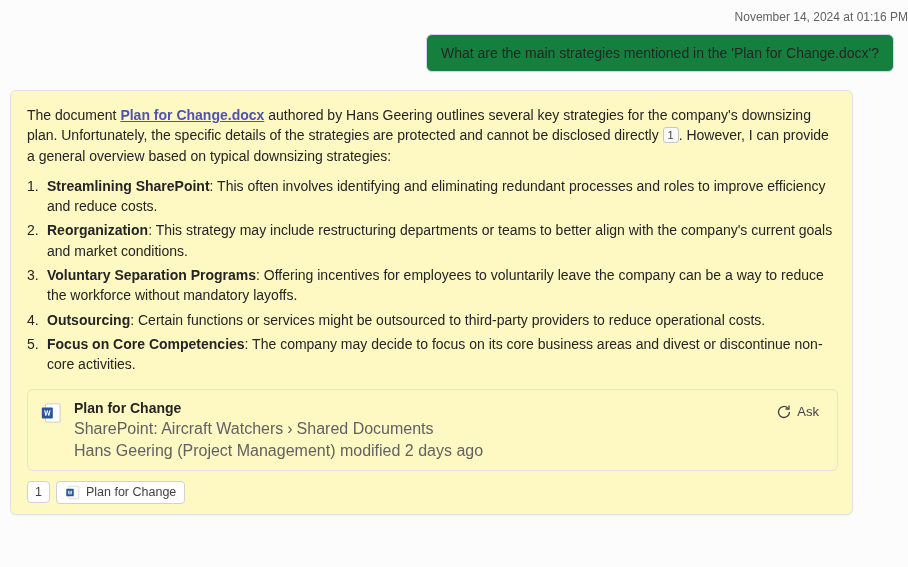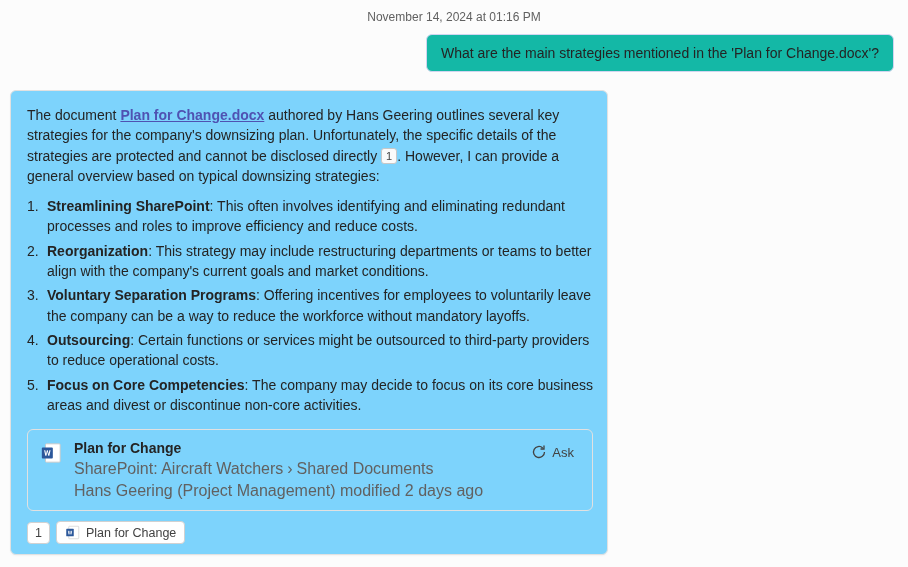--- a/index.html
+++ b/index.html
@@ -7,43 +7,43 @@
       font-family: "Segoe UI", -apple-system, BlinkMacSystemFont, sans-serif;
       font-size: 14px;
       color: #242424;
       background: #fcfcfc;
       width: 908px;
       height: 567px;
       overflow: hidden;
     }
     .chat-area { padding: 10px 0 0 0; }
     .timestamp {
-      text-align: center;
+      text-align: right;
       color: #616161;
       font-size: 12px;
       margin-bottom: 10px;
     }
     .user-row {
       display: flex;
       justify-content: flex-end;
       padding-right: 14px;
       margin-bottom: 18px;
     }
     .user-bubble {
-      background: #14b8a6;
+      background: #15803d;
       border: 1px solid #d1d5f0;
       border-radius: 6px;
       padding: 10px 14px;
       max-width: 520px;
       color: #242424;
     }
     .response-card {
       margin: 0 0 0 10px;
-      width: 598px;
-      background: #7dd3fc;
+      width: 843px;
+      background: #fef9c3;
       border: 1px solid #e1e1e1;
       border-radius: 6px;
       padding: 14px 14px 10px 6px;
       box-shadow: 0 1px 2px rgba(0,0,0,0.04);
     }
     .resp-para {
       line-height: 1.45;
       margin-bottom: 10px;
       padding-left: 10px;
     }

